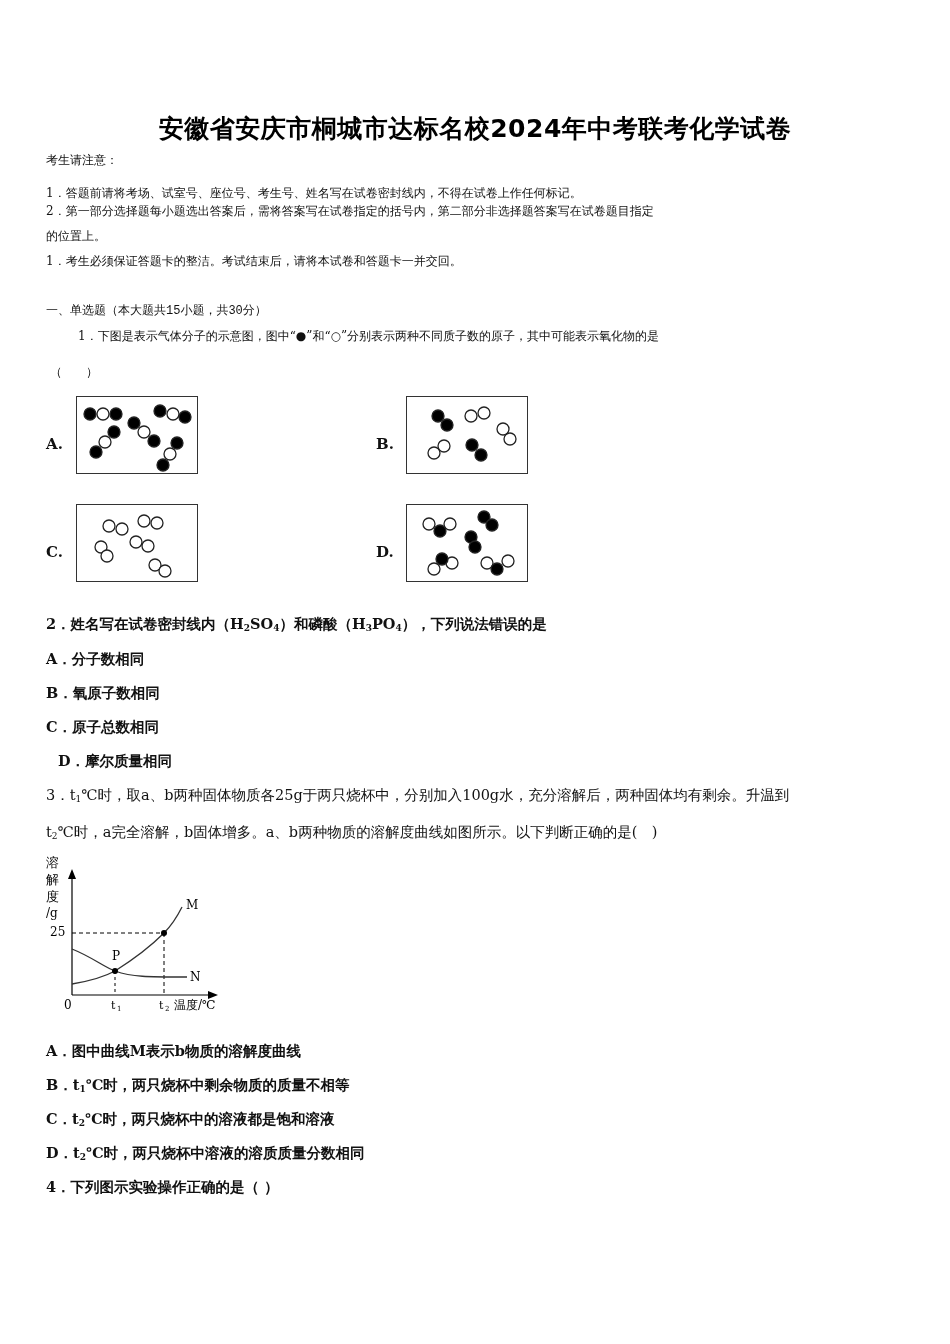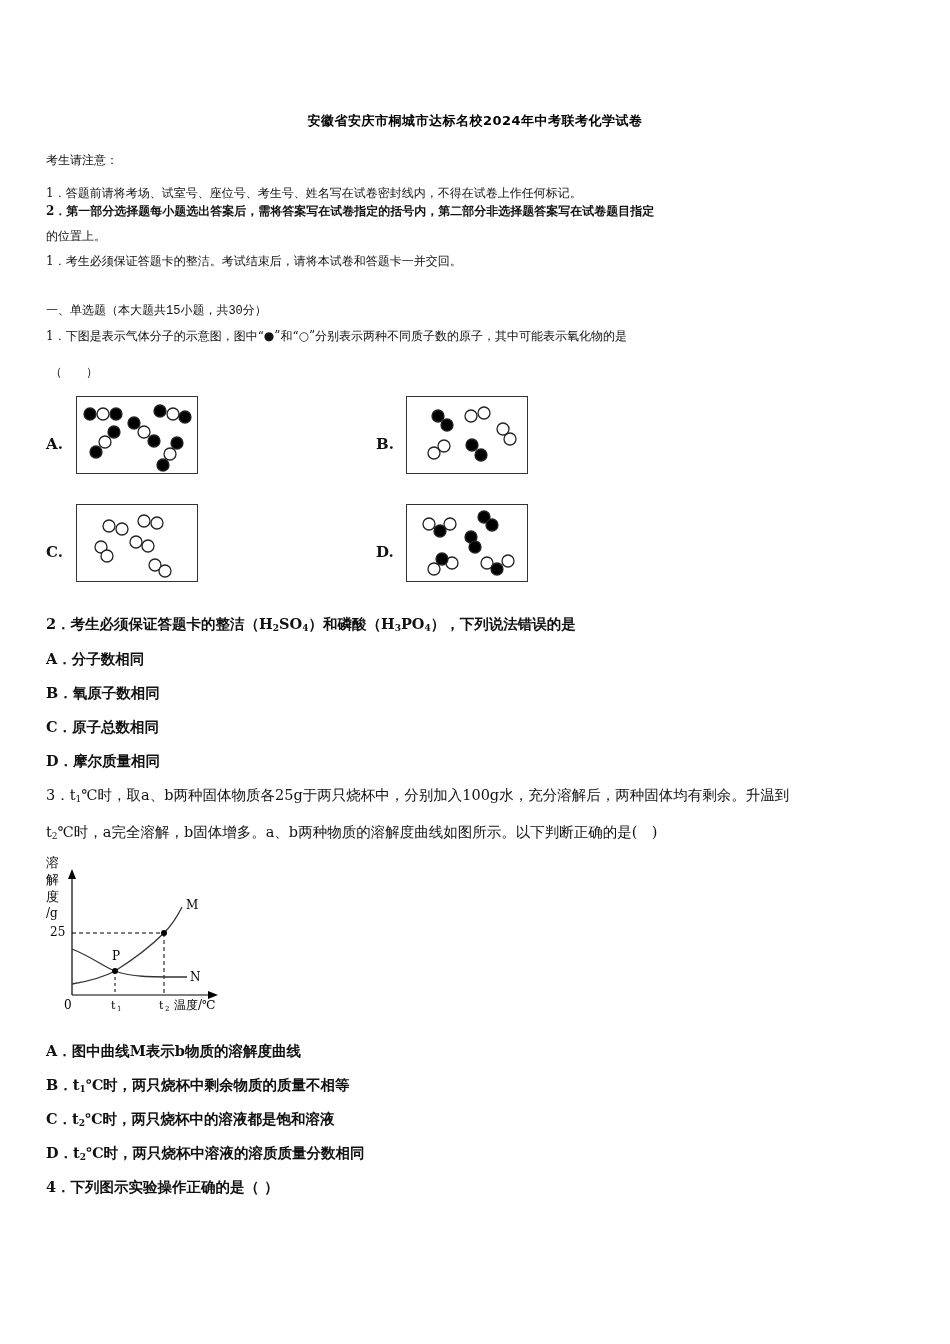--- a/index.html
+++ b/index.html
@@ -1,42 +1,42 @@
 <!DOCTYPE html>
 <html><head>
 <meta charset="utf-8">
 <style>
   html, body { margin: 0; padding: 0; background: #ffffff; }
   body { width: 950px; height: 1344px; position: relative; overflow: hidden;
          font-family: "DejaVu Serif", "Liberation Serif", serif; color: #111; }
   .abs { position: absolute; white-space: nowrap; }
   .title { left: 0; width: 950px; top: 112px; text-align: center; font-family: "DejaVu Sans", "Liberation Sans", sans-serif;
-           font-weight: bold; font-size: 13px; letter-spacing: 0.5px; color: #000; }
+           font-weight: bold; font-size: 25px; letter-spacing: 0.5px; color: #000; }
   .note { font-size: 12px; left: 46px; }
   .q { font-size: 14.5px; font-weight: bold; left: 46px; }
   .opt { font-size: 14.5px; font-weight: bold; left: 46px; }
   sub { font-size: 9px; vertical-align: -2px; }
   .mol-label { font-size: 15px; font-weight: bold; }
   .mol-box { position: absolute; border: 1.5px solid #333; background: #fff; }
   svg { display: block; }
 </style>
 </head>
 <body>
 
 <div class="abs title">安徽省安庆市桐城市达标名校2024年中考联考化学试卷</div>
 
 <div class="abs note" style="top:152px;">考生请注意：</div>
 <div class="abs note" style="top:177px;margin-top:8px;">1．答题前请将考场、试室号、座位号、考生号、姓名写在试卷密封线内，不得在试卷上作任何标记。</div>
-<div class="abs note" style="top:203px;font-weight:bold;">2．第一部分选择题每小题选出答案后，需将答案写在试卷指定的括号内，第二部分非选择题答案写在试卷题目指定</div>
+<div class="abs note" style="top:203px;">2．第一部分选择题每小题选出答案后，需将答案写在试卷指定的括号内，第二部分非选择题答案写在试卷题目指定</div>
 <div class="abs note" style="top:228px;">的位置上。</div>
 <div class="abs note" style="top:253px;">1．考生必须保证答题卡的整洁。考试结束后，请将本试卷和答题卡一并交回。</div>
 
 <div class="abs note" style="top:302px;font-family:Liberation Mono, monospace;">一、单选题（本大题共15小题，共30分）</div>
 
-<div class="abs note" style="top:328px;">
+<div class="abs note" style="top:328px;margin-left:32px;">
   <span>1．</span><span>下图是表示气体分子的示意图，图中“●”和“○”分别表示两种不同质子数的原子，其中可能表示氧化物的是</span>
 </div>
 <div class="abs note" style="top:364px; left:50px;">（　　）</div>
 
 <div class="abs mol-label" style="left:46px; top:435px;">A.</div>
 <div class="mol-box" style="left:76px; top:396px; width:120px; height:76px;">
   <svg width="120" height="76" viewBox="0 0 120 76">
     <g stroke="#222" stroke-width="1.3">
       <circle cx="13" cy="17" r="6" fill="#000"></circle>
         <circle cx="26" cy="17" r="6" fill="#fff"></circle>
@@ -108,26 +108,26 @@
         <circle cx="45" cy="58" r="6" fill="#fff"></circle>
         <circle cx="35" cy="54" r="6" fill="#000"></circle>
       <circle cx="80" cy="58" r="6" fill="#fff"></circle>
         <circle cx="101" cy="56" r="6" fill="#fff"></circle>
         <circle cx="90" cy="64" r="6" fill="#000"></circle>
     </g>
   </svg>
 </div>
 
 <div class="abs q" style="top:615px;">
-  <span>2．</span><span>考生必须保证答题卡的整洁（H</span><sub>2</sub><span>SO</span><sub>4</sub><span>）和磷酸（H</span><sub>3</sub><span>PO</span><sub>4</sub><span>），下列说法错误的是</span>
+  <span>2．</span><span>姓名写在试卷密封线内（H</span><sub>2</sub><span>SO</span><sub>4</sub><span>）和磷酸（H</span><sub>3</sub><span>PO</span><sub>4</sub><span>），下列说法错误的是</span>
 </div>
 <div class="abs opt" style="top:650px;"><span>A．</span><span>分子数相同</span></div>
 <div class="abs opt" style="top:684px;"><span>B．</span><span>氧原子数相同</span></div>
 <div class="abs opt" style="top:718px;text-align:center;"><span>C．</span><span>原子总数相同</span></div>
-<div class="abs opt" style="top:752px;"><span>D．</span><span>摩尔质量相同</span></div>
+<div class="abs opt" style="top:752px;margin-left:12px;"><span>D．</span><span>摩尔质量相同</span></div>
 
 <div class="abs q" style="top:786px; font-weight:normal; font-size:14.5px;">
   <span>3．</span><span>t</span><sub>1</sub><span>℃时，取a、b两种固体物质各25g于两只烧杯中，分别加入100g水，充分溶解后，两种固体均有剩余。升温到</span>
 </div>
 <div class="abs q" style="top:823px; font-weight:normal; font-size:14.5px;">
   <span>t</span><sub>2</sub><span>℃时，a完全溶解，b固体增多。a、b两种物质的溶解度曲线如图所示。以下判断正确的是(　)</span>
 </div>
 
 <div class="abs" style="left:42px; top:853px; width:190px; height:160px;">
   <svg width="190" height="160" viewBox="0 0 190 160" style="font-family:'DejaVu Serif','Liberation Serif',serif;">

